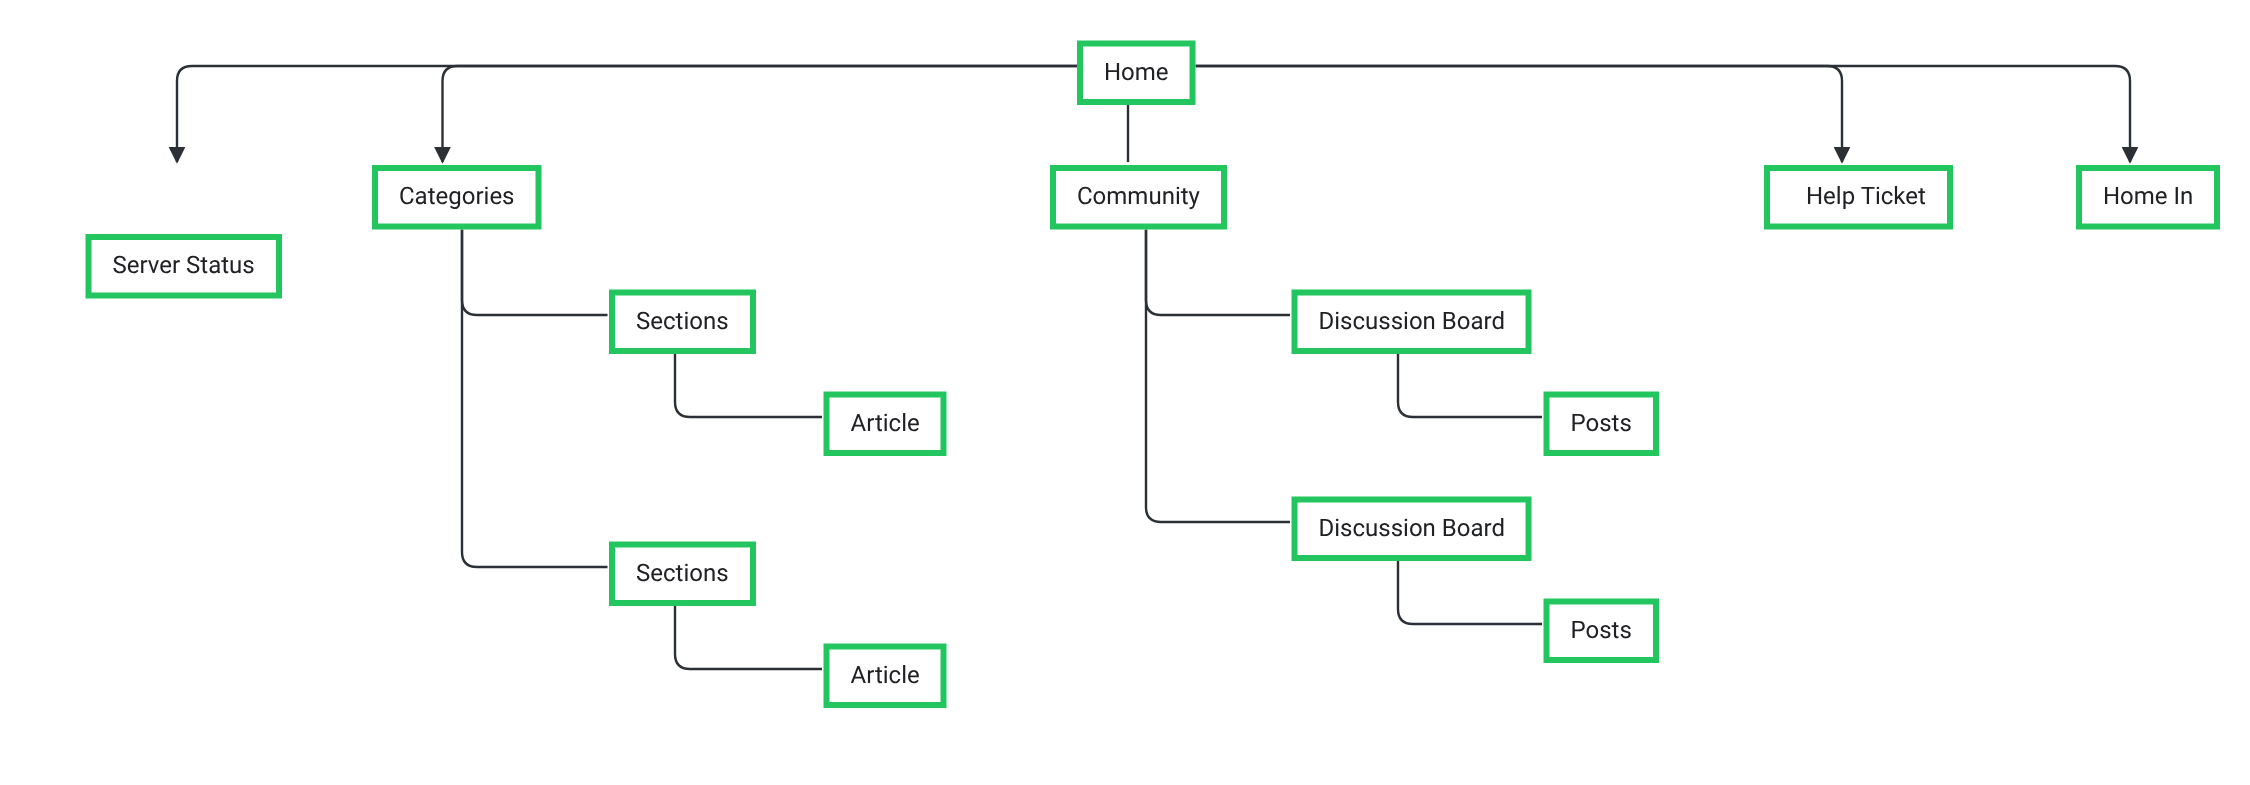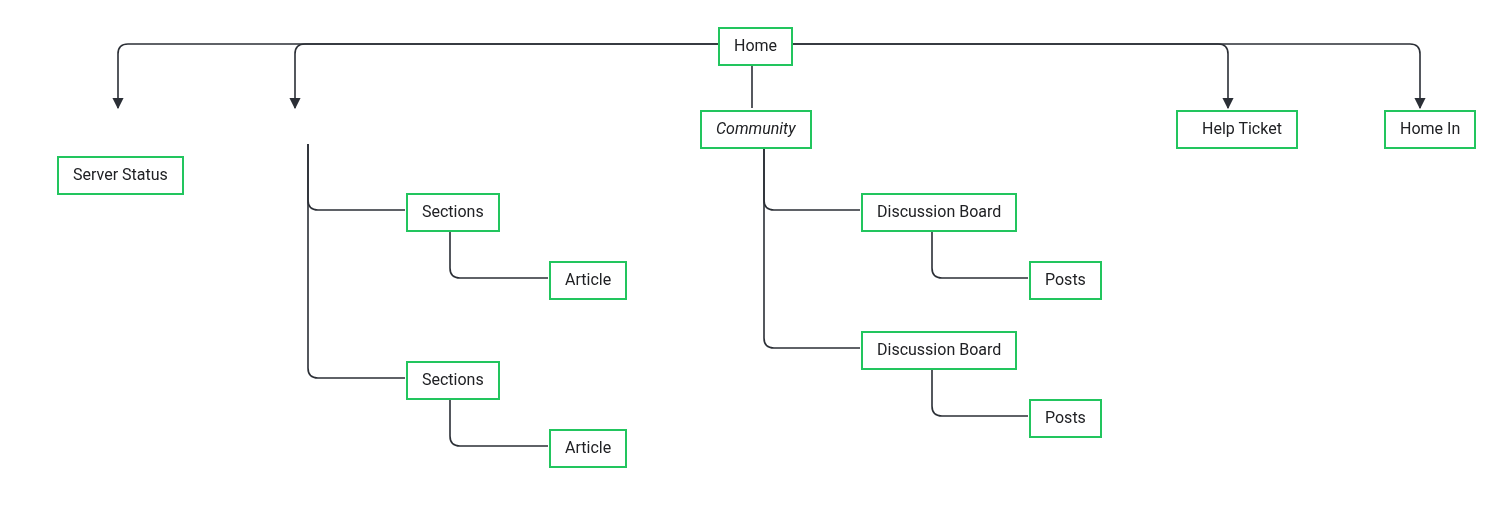--- a/index.html
+++ b/index.html
@@ -16,21 +16,21 @@
   svg.wires {
     position: absolute;
     inset: 0;
     width: 1500px;
     height: 523px;
     pointer-events: none;
   }
   .node {
     position: absolute;
     background: #ffffff;
-    border: 2px solid #22c55e;
+    border: 4px solid #22c55e;
     color: #202124;
     font-size: 16px;
     line-height: 1;
     padding: 9px 14px 10px 14px;
     white-space: nowrap;
     box-sizing: border-box;
   }
 </style>
 </head>
 <body>
@@ -69,21 +69,22 @@
 
       <path d="M 764 144 L 764 338 Q 764 348 774 348 L 860 348"></path>
 
       <path d="M 932 366 L 932 406 Q 932 416 942 416 L 1028 416"></path>
     </g>
   </svg>
 
   <div class="node" style="left:718px; top:27px;">Home</div>
 
   <div class="node" style="left:57px;  top:110px;margin-top:46px;">Server Status</div>
-  <div class="node" style="left:700px; top:110px;font-style:italic;">Community</div>
+  <div class="node" style="left:248px; top:110px;">Categories</div>
+  <div class="node" style="left:700px; top:110px;">Community</div>
   <div class="node" style="left:1176px;top:110px;padding-left:24px;">Help Ticket</div>
   <div class="node" style="left:1384px;top:110px;">Home In</div>
 
   <div class="node" style="left:406px; top:193px;">Sections</div>
   <div class="node" style="left:549px; top:261px;">Article</div>
   <div class="node" style="left:406px; top:361px;">Sections</div>
   <div class="node" style="left:549px; top:429px;">Article</div>
 
   <div class="node" style="left:861px;  top:193px;">Discussion Board</div>
   <div class="node" style="left:1029px; top:261px;">Posts</div>

